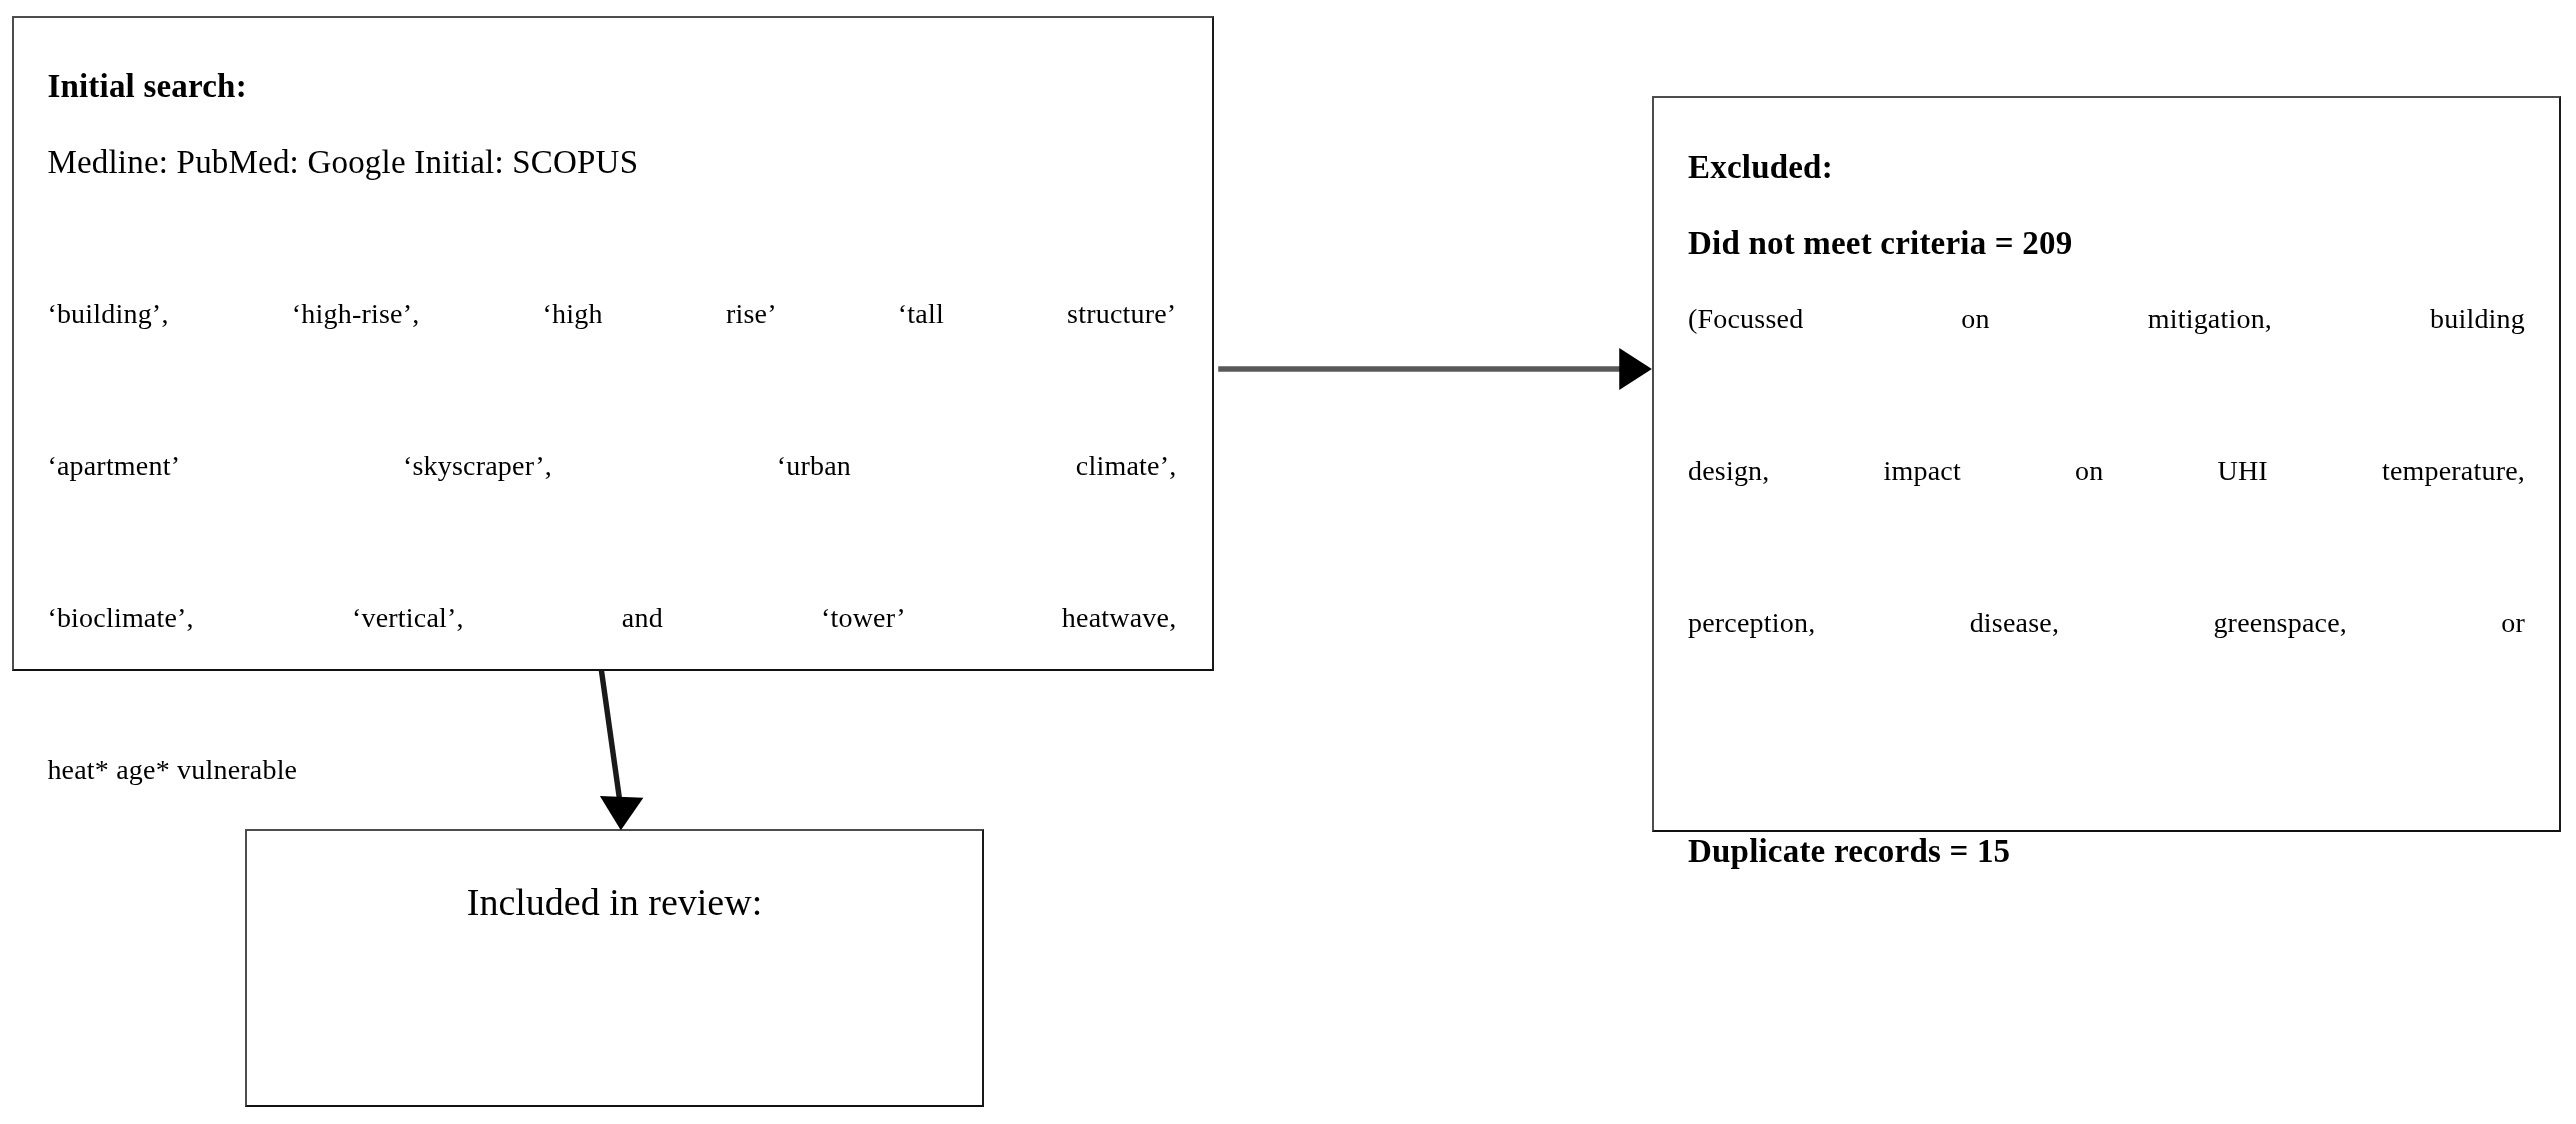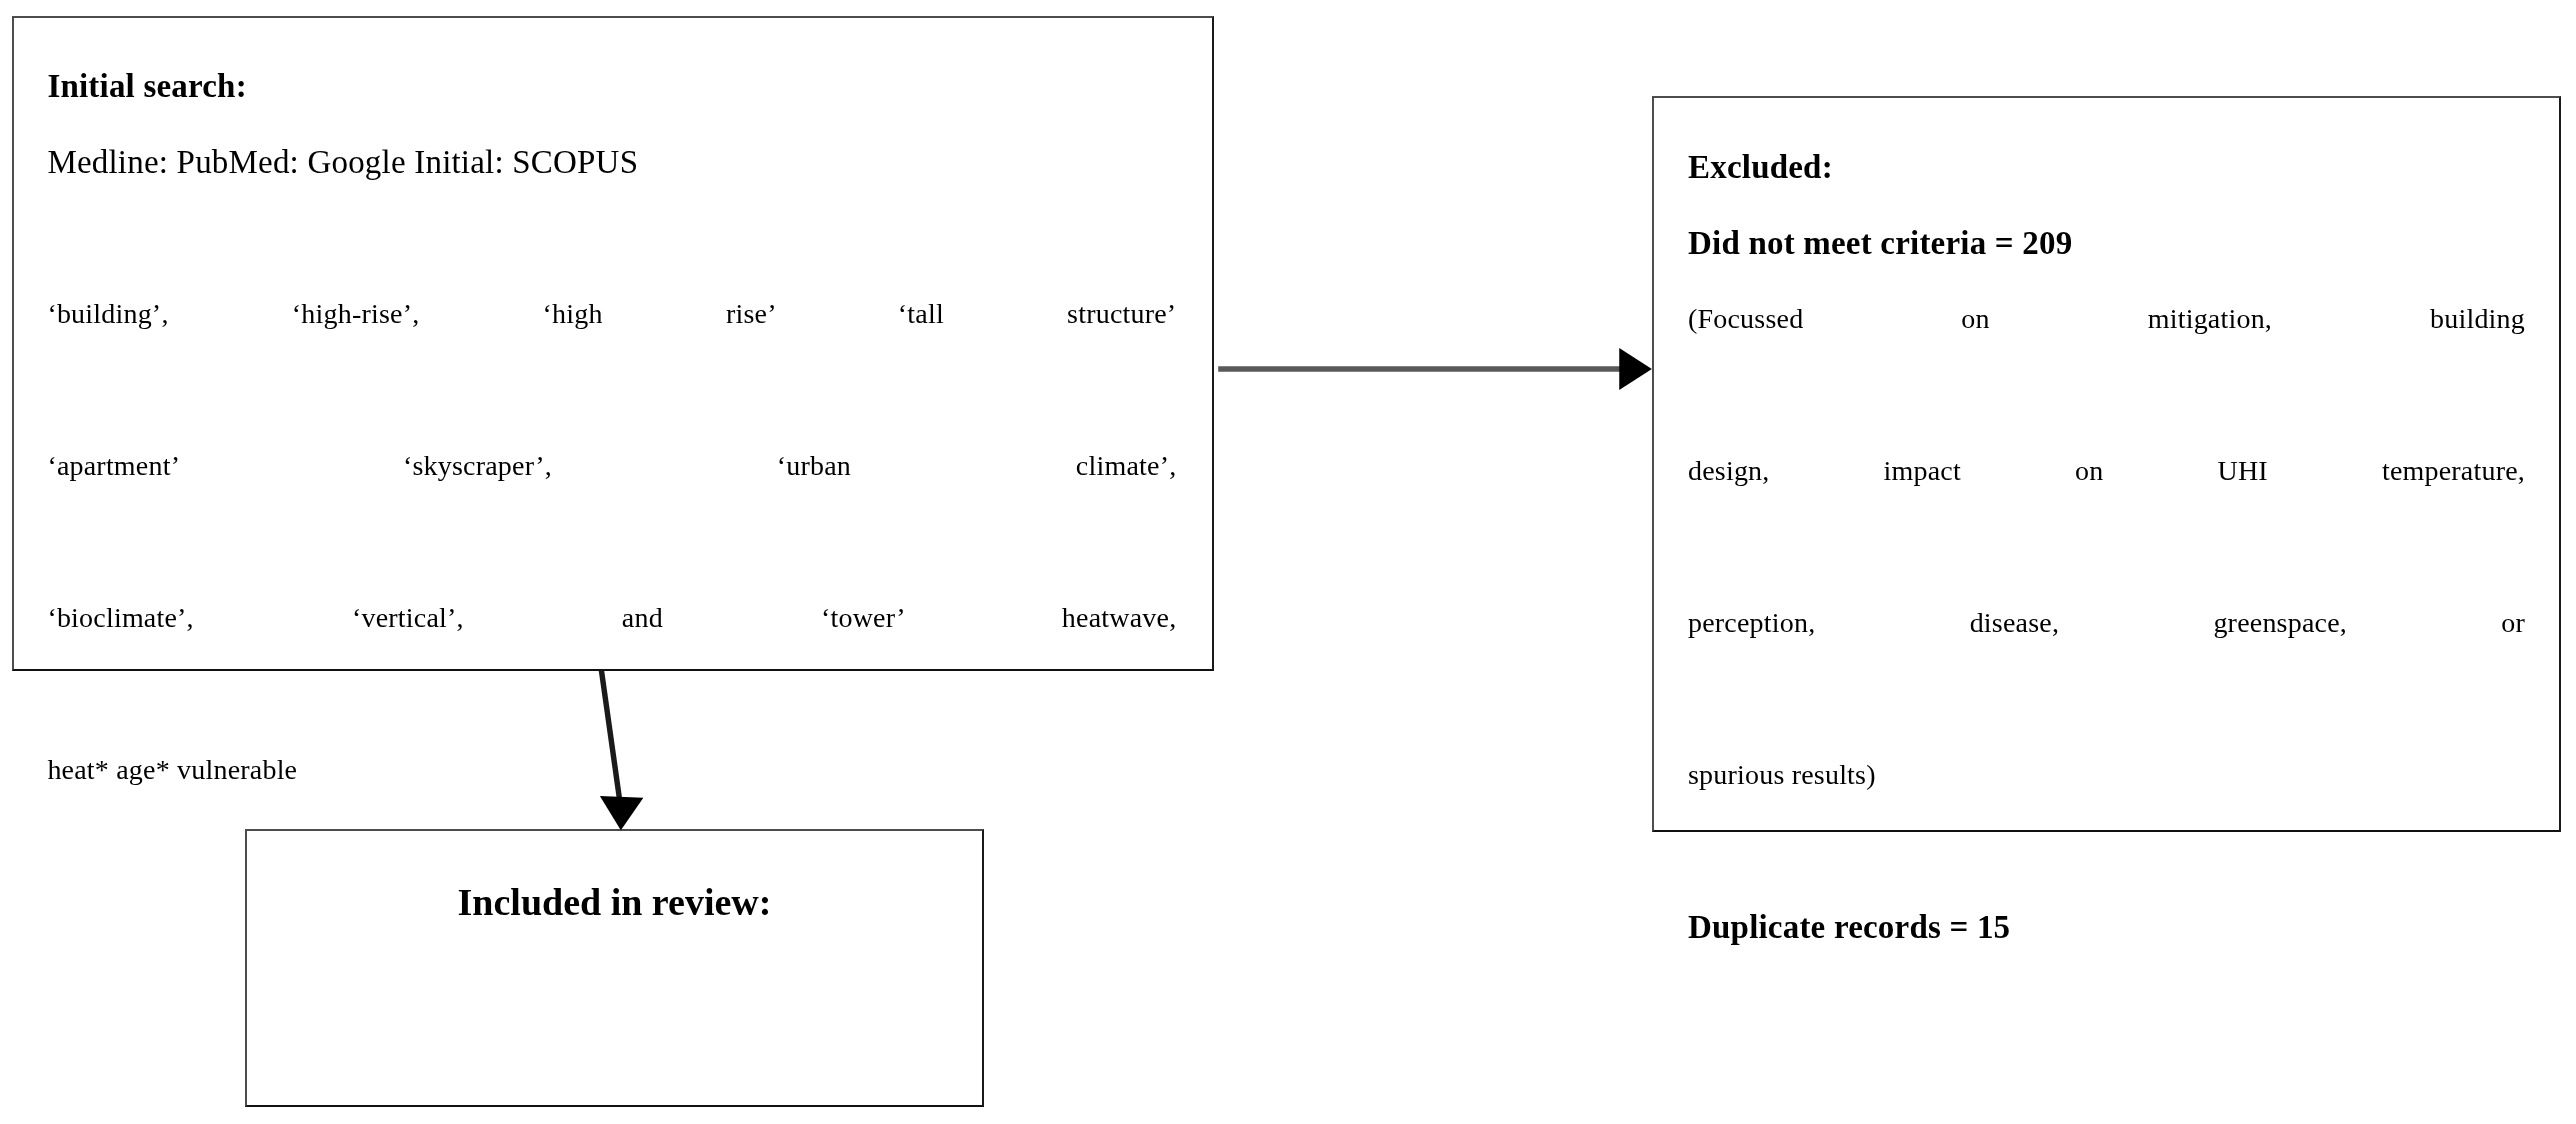--- a/index.html
+++ b/index.html
@@ -78,21 +78,21 @@
   }
 
   .spacer-line {
     height: 76px;
   }
 
   .centered {
     text-align: center;
     font-size: 38px;
     line-height: 75px;
-    font-weight: bold;
+    font-weight: normal;
     white-space: nowrap;
   }
 
   
   .connector {
     position: absolute;
   }
   #arrow-initial-to-excluded {
     left: 1212px;
     top: 334px;
@@ -120,21 +120,20 @@
     <div class="para last-justify">‘bioclimate’, ‘vertical’, and ‘tower’ heatwave,</div>
     <div class="para">heat* age* vulnerable</div>
   </div>
 
   <div class="flow-box" id="box-excluded">
     <div class="line bold">Excluded:</div>
     <div class="line bold">Did not meet criteria = 209</div>
     <div class="para last-justify">(Focussed on mitigation, building</div>
     <div class="para last-justify">design, impact on UHI temperature,</div>
     <div class="para last-justify">perception, disease, greenspace, or</div>
-    <div class="para">spurious results)</div>
     <div class="spacer-line"></div>
     <div class="line bold">Duplicate records = 15</div>
   </div>
 
   <div class="flow-box" id="box-included">
     <div class="centered">Included in review:</div>
   </div>
 
   <svg class="connector" id="arrow-initial-to-excluded" viewBox="0 0 570 90" width="443" height="70">
     <line x1="8" y1="45" x2="528" y2="45" stroke="#595959" stroke-width="7"></line>

